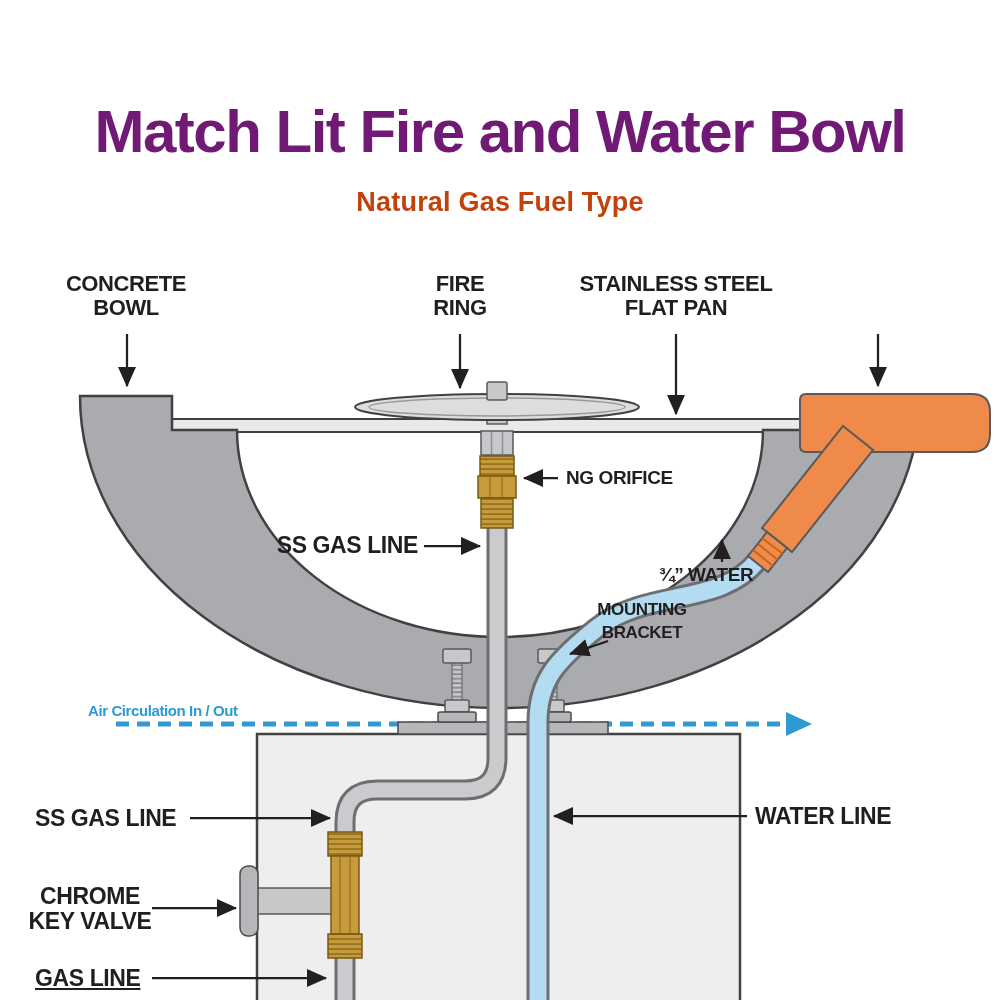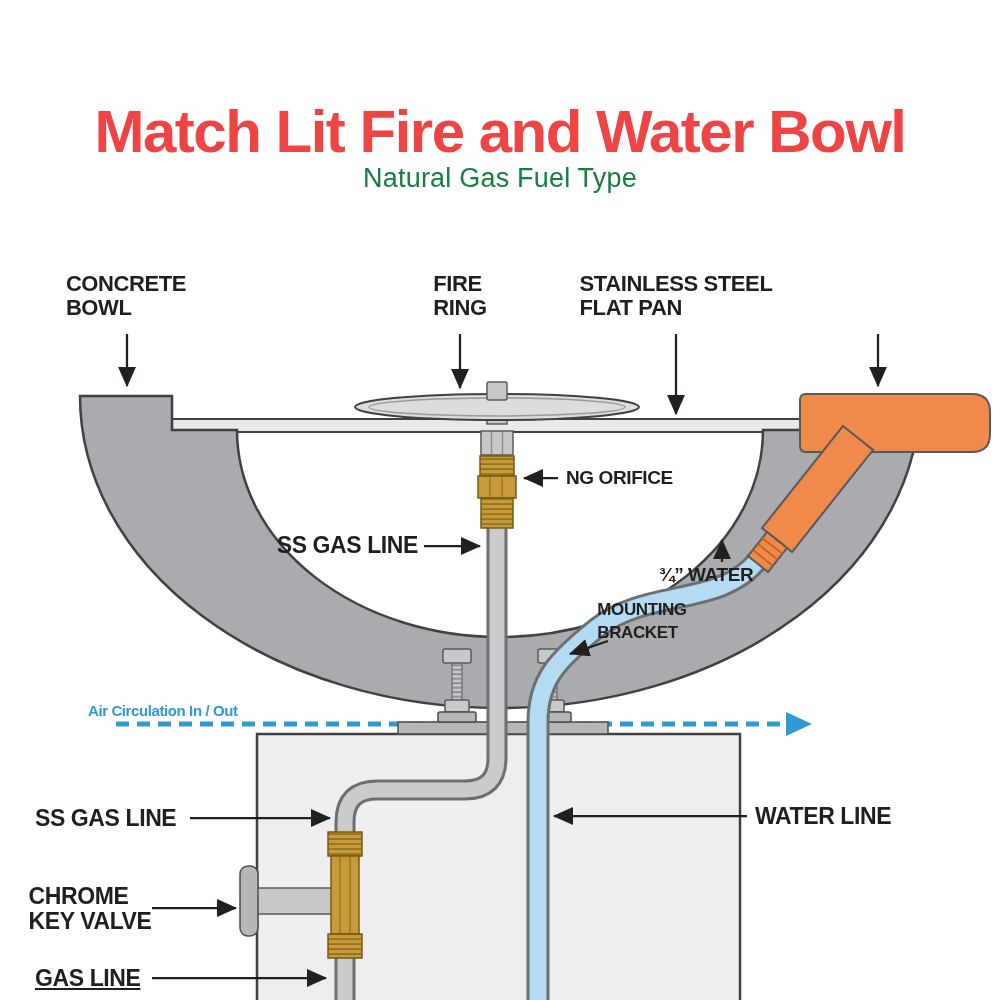--- a/index.html
+++ b/index.html
@@ -1,23 +1,23 @@
 <!DOCTYPE html>
 <html style="--bowl-gray: #a9abae; --pan-gray: #e8e9ea; --copper-orange: #f08a4b; --water-blue: #b3dcf2; --brass-gold: #c79a3b; --air-blue: #2e9ad2; --label-dark: #231f20;"><head>
 <meta charset="utf-8">
 <style>
   html,body{margin:0;padding:0;background:#ffffff;}
   body{font-family:"Liberation Sans",sans-serif;}
   .stage{position:relative;width:1000px;height:1000px;background:#fff;overflow:hidden;color:#201e1f;}
   .stage svg.diagram{position:absolute;left:0;top:0;z-index:1;}
   .hdr{position:absolute;left:0;right:0;top:100px;text-align:center;z-index:2;}
-  .title{font-size:60px;font-weight:bold;letter-spacing:-1.5px;color:#ef4444;line-height:1.05;}
-  .subtitle{font-size:27px;font-weight:400;color:#15803d;letter-spacing:.2px;}
+  .title{font-size:60px;font-weight:bold;letter-spacing:-1.5px;color:#701a75;line-height:1.05;}
+  .subtitle{margin-top:24px;font-size:27px;font-weight:700;color:#c2410c;letter-spacing:.2px;}
   .lbl{position:absolute;z-index:2;font-weight:bold;color:#201e1f;letter-spacing:-.4px;line-height:1.07;white-space:nowrap;}
-  .lbl.center{transform:translateX(-50%);text-align:left;}
+  .lbl.center{transform:translateX(-50%);text-align:center;}
   .lbl.blue{color:var(--air-blue,#2e9ad2);}
   
   .bowl{fill:var(--bowl-gray,#a9abae);stroke:#414042;stroke-width:2.5;}
   .pan{fill:var(--pan-gray,#e8e9ea);stroke:#414042;stroke-width:2;}
   .ring{fill:#dcdddd;stroke:#414042;stroke-width:2;}
   .ring-inner{fill:none;stroke:#98999b;stroke-width:1.5;}
   .metal{fill:#c6c8ca;stroke:#58595b;stroke-width:1.5;}
   .metal-dark{fill:#b5b7b9;stroke:#4a4b4d;stroke-width:1.5;}
   .facet{stroke:#8d8f92;stroke-width:1.5;}
   .pedestal{fill:#eeeeef;stroke:#414042;stroke-width:2.5;}

